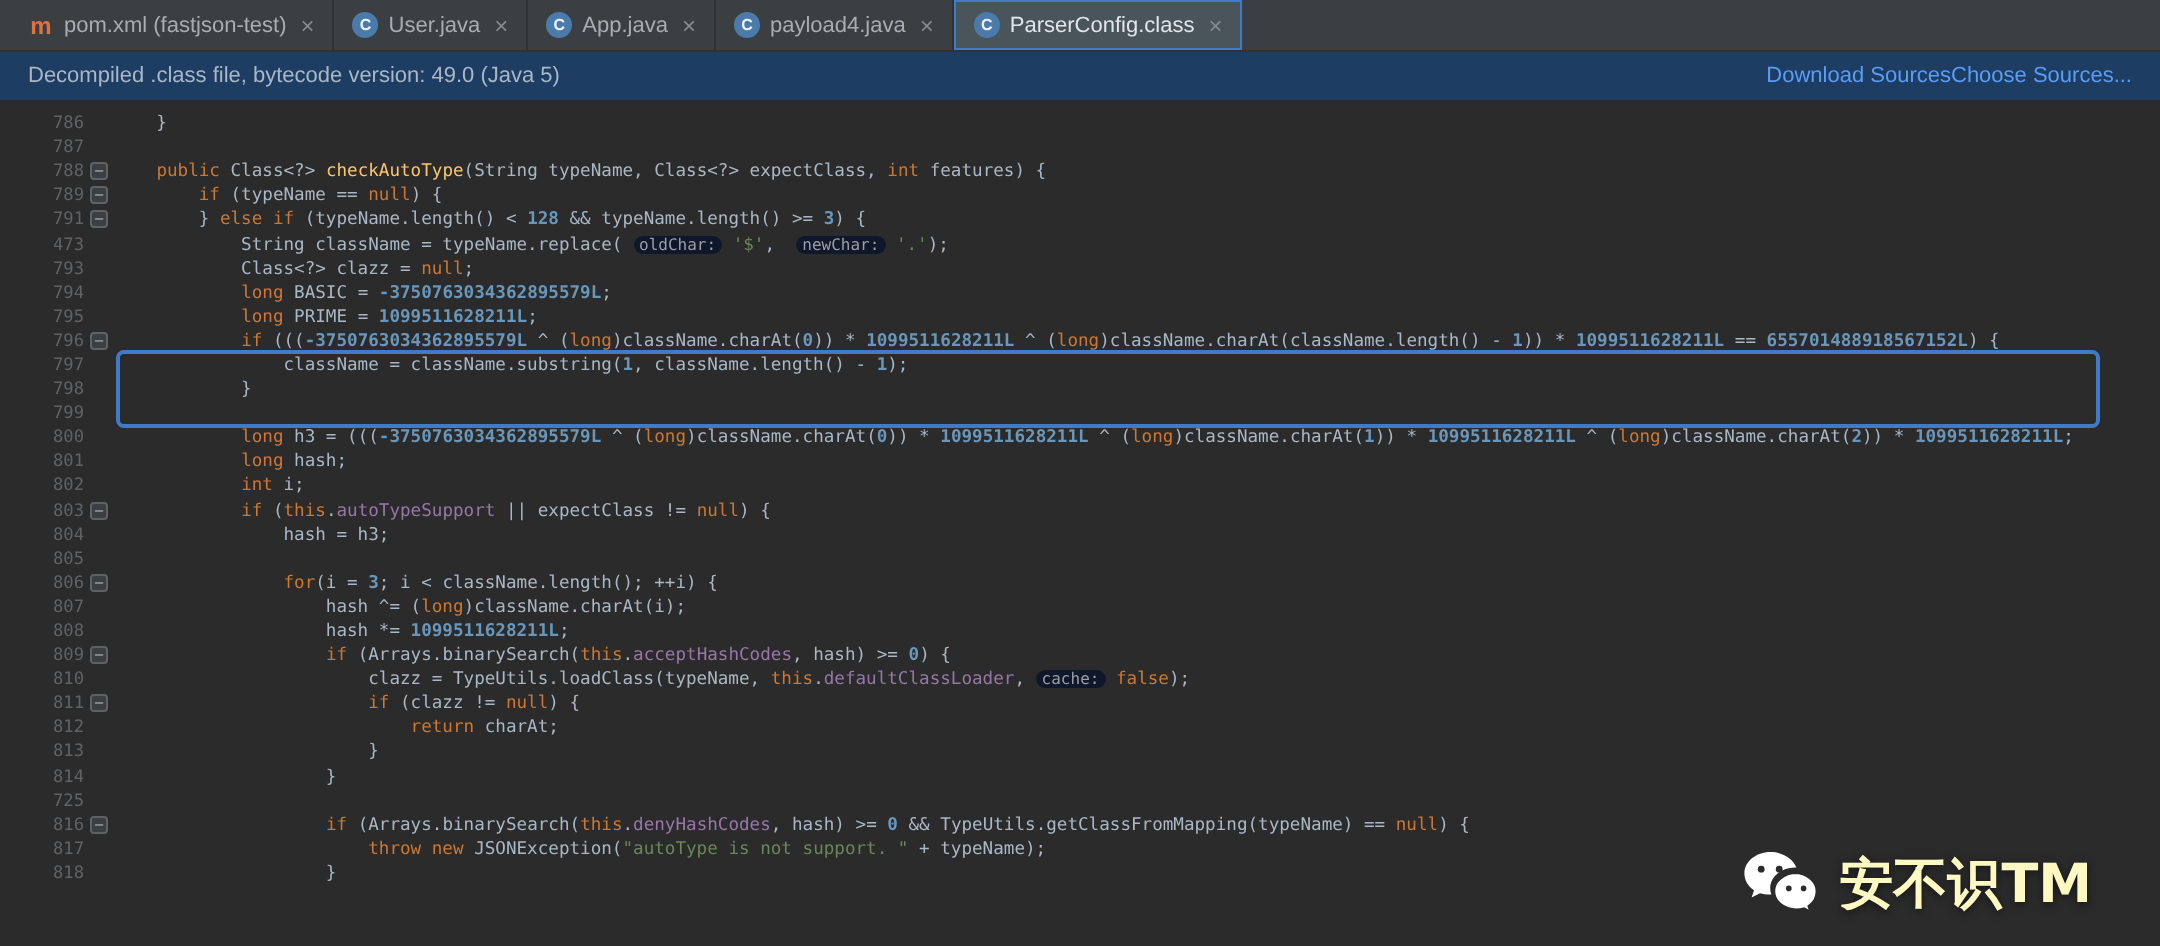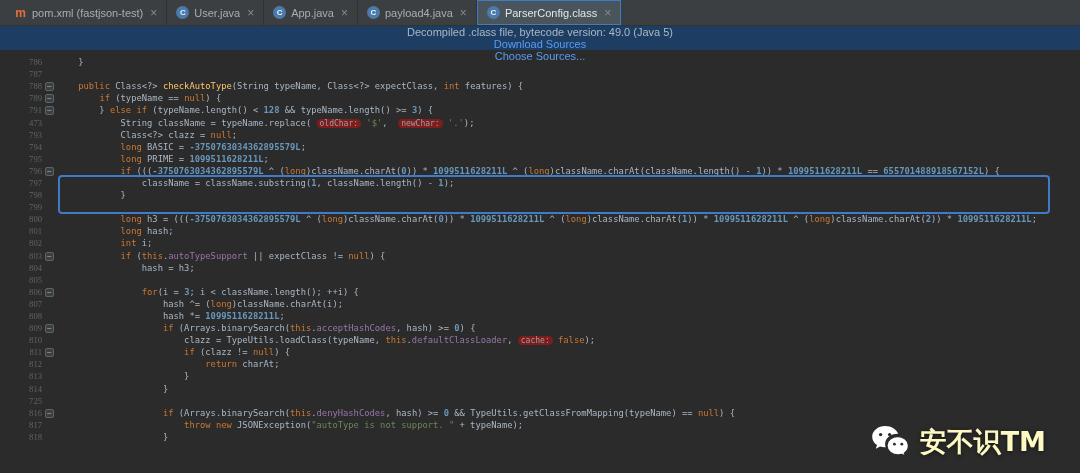--- a/index.html
+++ b/index.html
@@ -31,45 +31,45 @@
     display: flex; align-items: center; justify-content: center;
     font-size: 8px; font-weight: bold;
   }
   .ticon.class { background: #4B7BAB; color: #EAF3FB; border-radius: 50%; }
   .ticon.maven { color: #E1703F; font-size: 12px; }
   .tclose { margin-left: 7px; color: #868B8F; font-size: 12px; line-height: 1; }
   
   .banner {
     height: 24px; background: var(--banner-bg, #1E3D63);
     display: flex; align-items: center;
-    font-size: 11px; color: #A9B7C6; padding: 0 14px; flex-direction: column;
+    font-size: 11px; color: #A9B7C6; padding: 0 14px;
   }
   .banner-msg { flex: 1; }
   .blink { color: var(--link, #589DF6); cursor: pointer; }
   
   .editor {
     position: absolute; top: 51px; left: 0; right: 0; bottom: 0;
     font-family: "DejaVu Sans Mono", "Liberation Mono", monospace;
     font-size: 8.8px; padding-top: 5px; overflow: hidden;
   }
   .line { height: 12.1px; display: flex; align-items: center; white-space: pre; }
-  .ln { width: 42px; text-align: right; color: var(--line-number, #606366); flex: none; font-size: 8.6px; font-family: Liberation Serif, serif; }
+  .ln { width: 42px; text-align: right; color: var(--line-number, #606366); flex: none; font-size: 8.6px; }
   .foldcol { width: 15px; flex: none; text-align: center; }
   .fm {
     display: inline-block; width: 9px; height: 9px; line-height: 7px;
     border: 1px solid #5E6366; border-radius: 2px;
     font-size: 8px; color: #9DA2A6; background: #3C3F41; text-align: center;
   }
   .code { flex: 1; color: var(--text, #A9B7C6); overflow: hidden; }
   .sk { color: var(--keyword, #CC7832); }
   .sn { color: var(--number, #6897BB); font-weight: bold; }
   .ss { color: var(--string, #6A8759); }
   .sf { color: var(--field, #9876AA); }
   .sm { color: var(--method, #FFC66B); }
-  .sh { background: #7f1d1d; color: #9B9FA4; border-radius: 6px; padding: 0 3px; font-size: 8px; }
+  .sh { background: #0f172a; color: #9B9FA4; border-radius: 6px; padding: 0 3px; font-size: 8px; }
   .hlbox {
     position: absolute;
     border: 2px solid var(--highlight-border, #3E7CC9);
     border-radius: 4px; pointer-events: none;
   }
   
   .watermark {
     position: absolute; right: 34px; bottom: 13px;
     display: flex; align-items: center; gap: 9px;
     color: #fef9c3; font-weight: bold; font-size: 27px;

